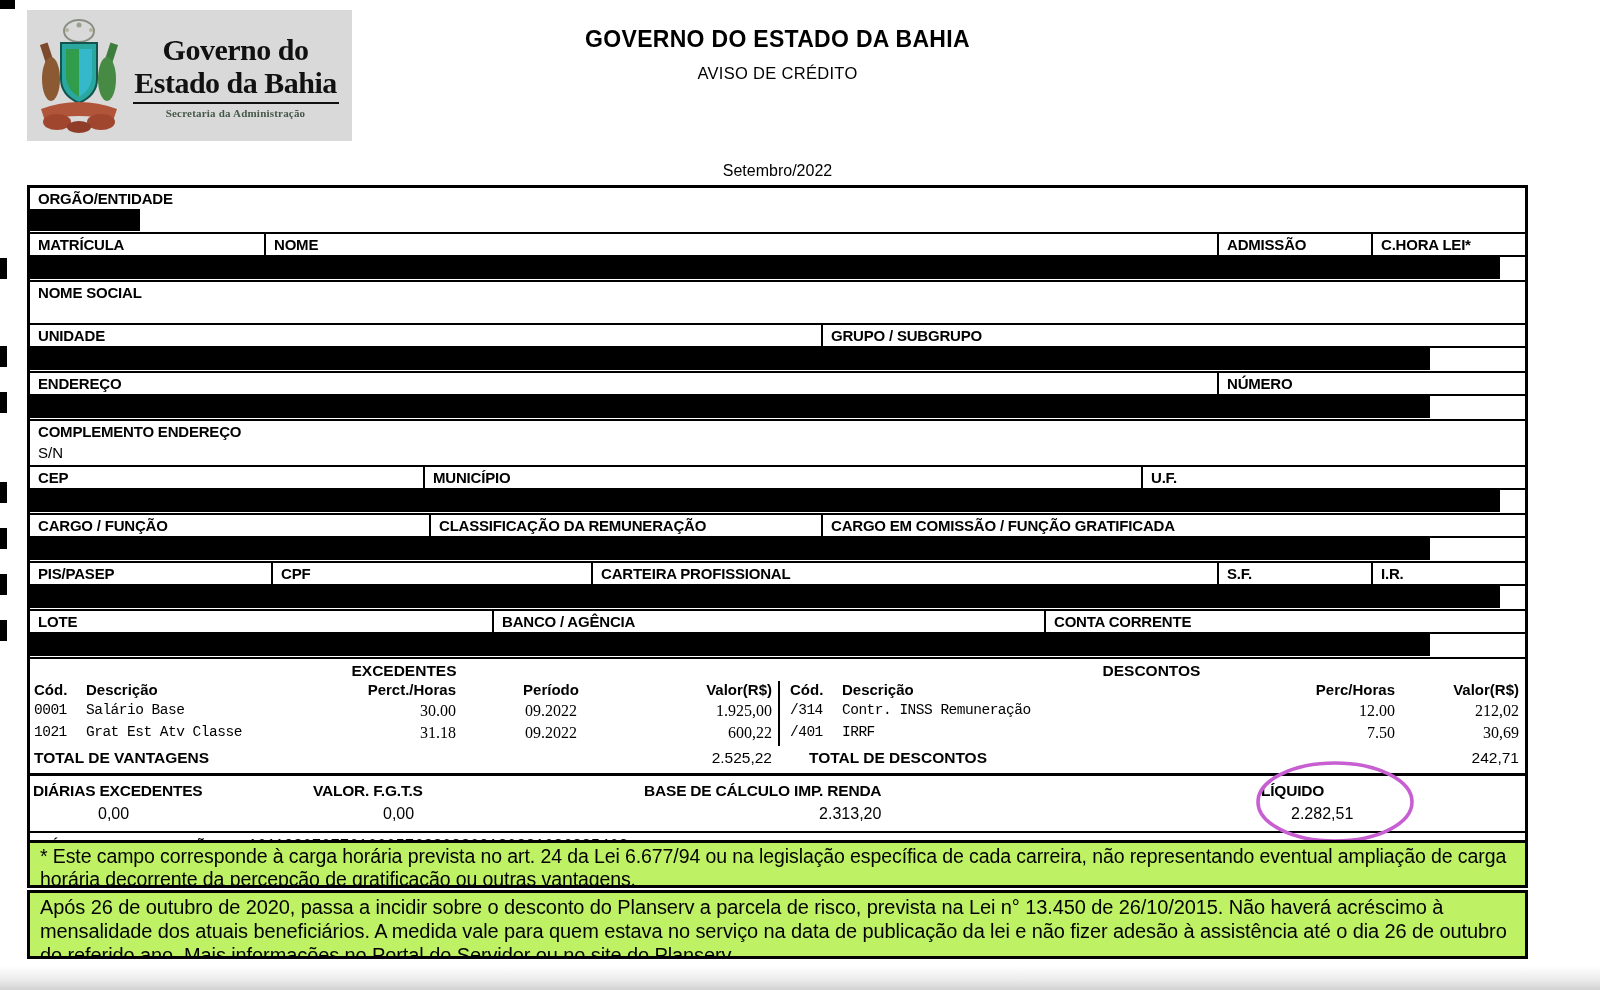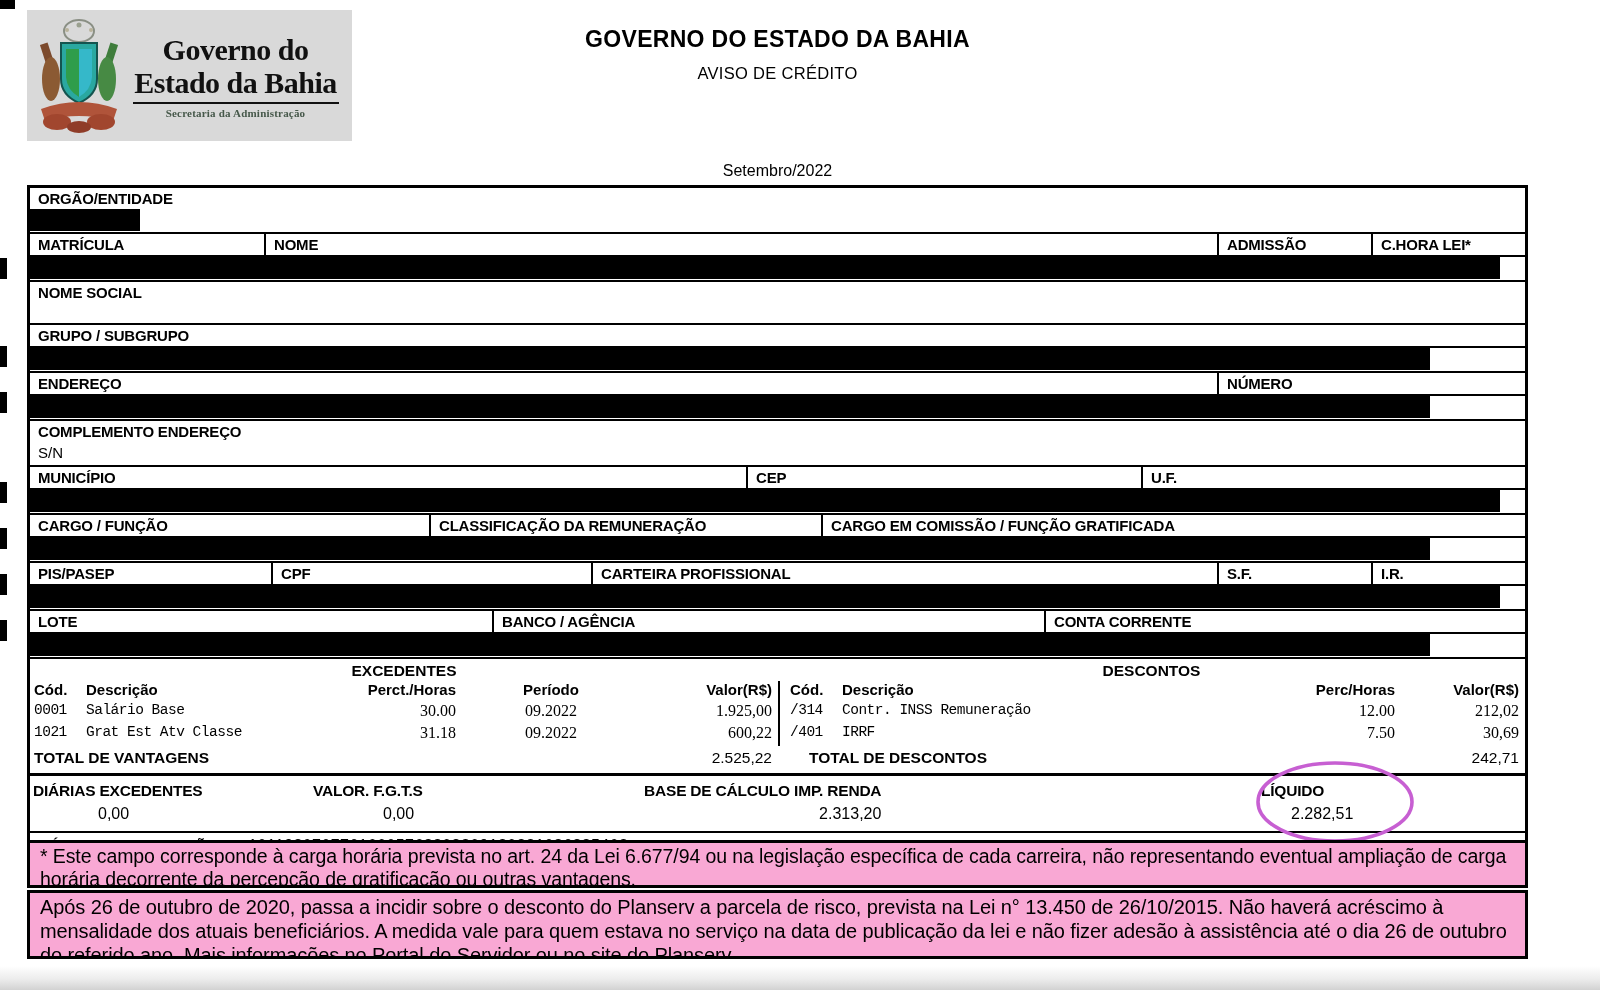--- a/index.html
+++ b/index.html
@@ -67,21 +67,21 @@
   .sum-val { font-size:16px; margin-top:5px; }
 
   .validation { display:flex; align-items:center; border-top:2px solid #000; height:26px; }
   .v-lab { font-weight:bold; font-size:15.5px; padding-left:8px; letter-spacing:-0.2px; }
   .v-code { margin-left:30px; font-size:16px; letter-spacing:0.4px; }
 
   .hl-ellipse { position:absolute; left:1224px; top:572px; width:162px; height:84px; }
 
   
   .note-box { position:absolute; left:27px; width:1501px; box-sizing:border-box;
-              border:3px solid #000; background:#f9a8d4; padding:2px 10px 5px 10px;
+              border:3px solid #000; background:#bef264; padding:2px 10px 5px 10px;
               font-size:19.5px; line-height:22.5px; letter-spacing:-0.1px; }
   .note1 { top:840px; height:48px; overflow:hidden; }
   .note2 { top:890px; height:69px; overflow:hidden; font-size:20px; line-height:24px; }
 
   
   .mark { position:absolute; background:#000; }
   .bottom-shade { position:absolute; left:0; right:0; bottom:0; height:24px;
                   background:linear-gradient(to bottom, #ffffff 0%, #ececec 55%, #d2d2d2 100%); }
 </style>
 </head>
@@ -137,20 +137,21 @@
     <div class="val-strip">
       <div class="redact" style="width:1470px;"></div>
     </div>
 
     <div class="lbl-strip">
       <div class="lbl-cell fx">NOME SOCIAL</div>
     </div>
     <div class="val-strip short"></div>
 
     <div class="lbl-strip bb">
+      <div class="lbl-cell br" style="width:793px;">UNIDADE</div>
       <div class="lbl-cell fx">GRUPO / SUBGRUPO</div>
     </div>
     <div class="val-strip">
       <div class="redact" style="width:1400px;"></div>
     </div>
 
     <div class="lbl-strip bb">
       <div class="lbl-cell br" style="width:1189px;">ENDEREÇO</div>
       <div class="lbl-cell fx">NÚMERO</div>
     </div>
@@ -159,22 +160,22 @@
     </div>
 
     <div class="lbl-strip">
       <div class="lbl-cell fx">COMPLEMENTO ENDEREÇO</div>
     </div>
     <div class="val-strip">
       <div class="plain-val">S/N</div>
     </div>
 
     <div class="lbl-strip bb">
+      <div class="lbl-cell br" style="width:395px;">CEP</div>
       <div class="lbl-cell br" style="width:718px;">MUNICÍPIO</div>
-      <div class="lbl-cell br" style="width:395px;">CEP</div>
       <div class="lbl-cell fx">U.F.</div>
     </div>
     <div class="val-strip">
       <div class="redact" style="width:1470px;"></div>
     </div>
 
     <div class="lbl-strip bb">
       <div class="lbl-cell br" style="width:401px;">CARGO / FUNÇÃO</div>
       <div class="lbl-cell br" style="width:392px;">CLASSIFICAÇÃO DA REMUNERAÇÃO</div>
       <div class="lbl-cell fx">CARGO EM COMISSÃO / FUNÇÃO GRATIFICADA</div>

